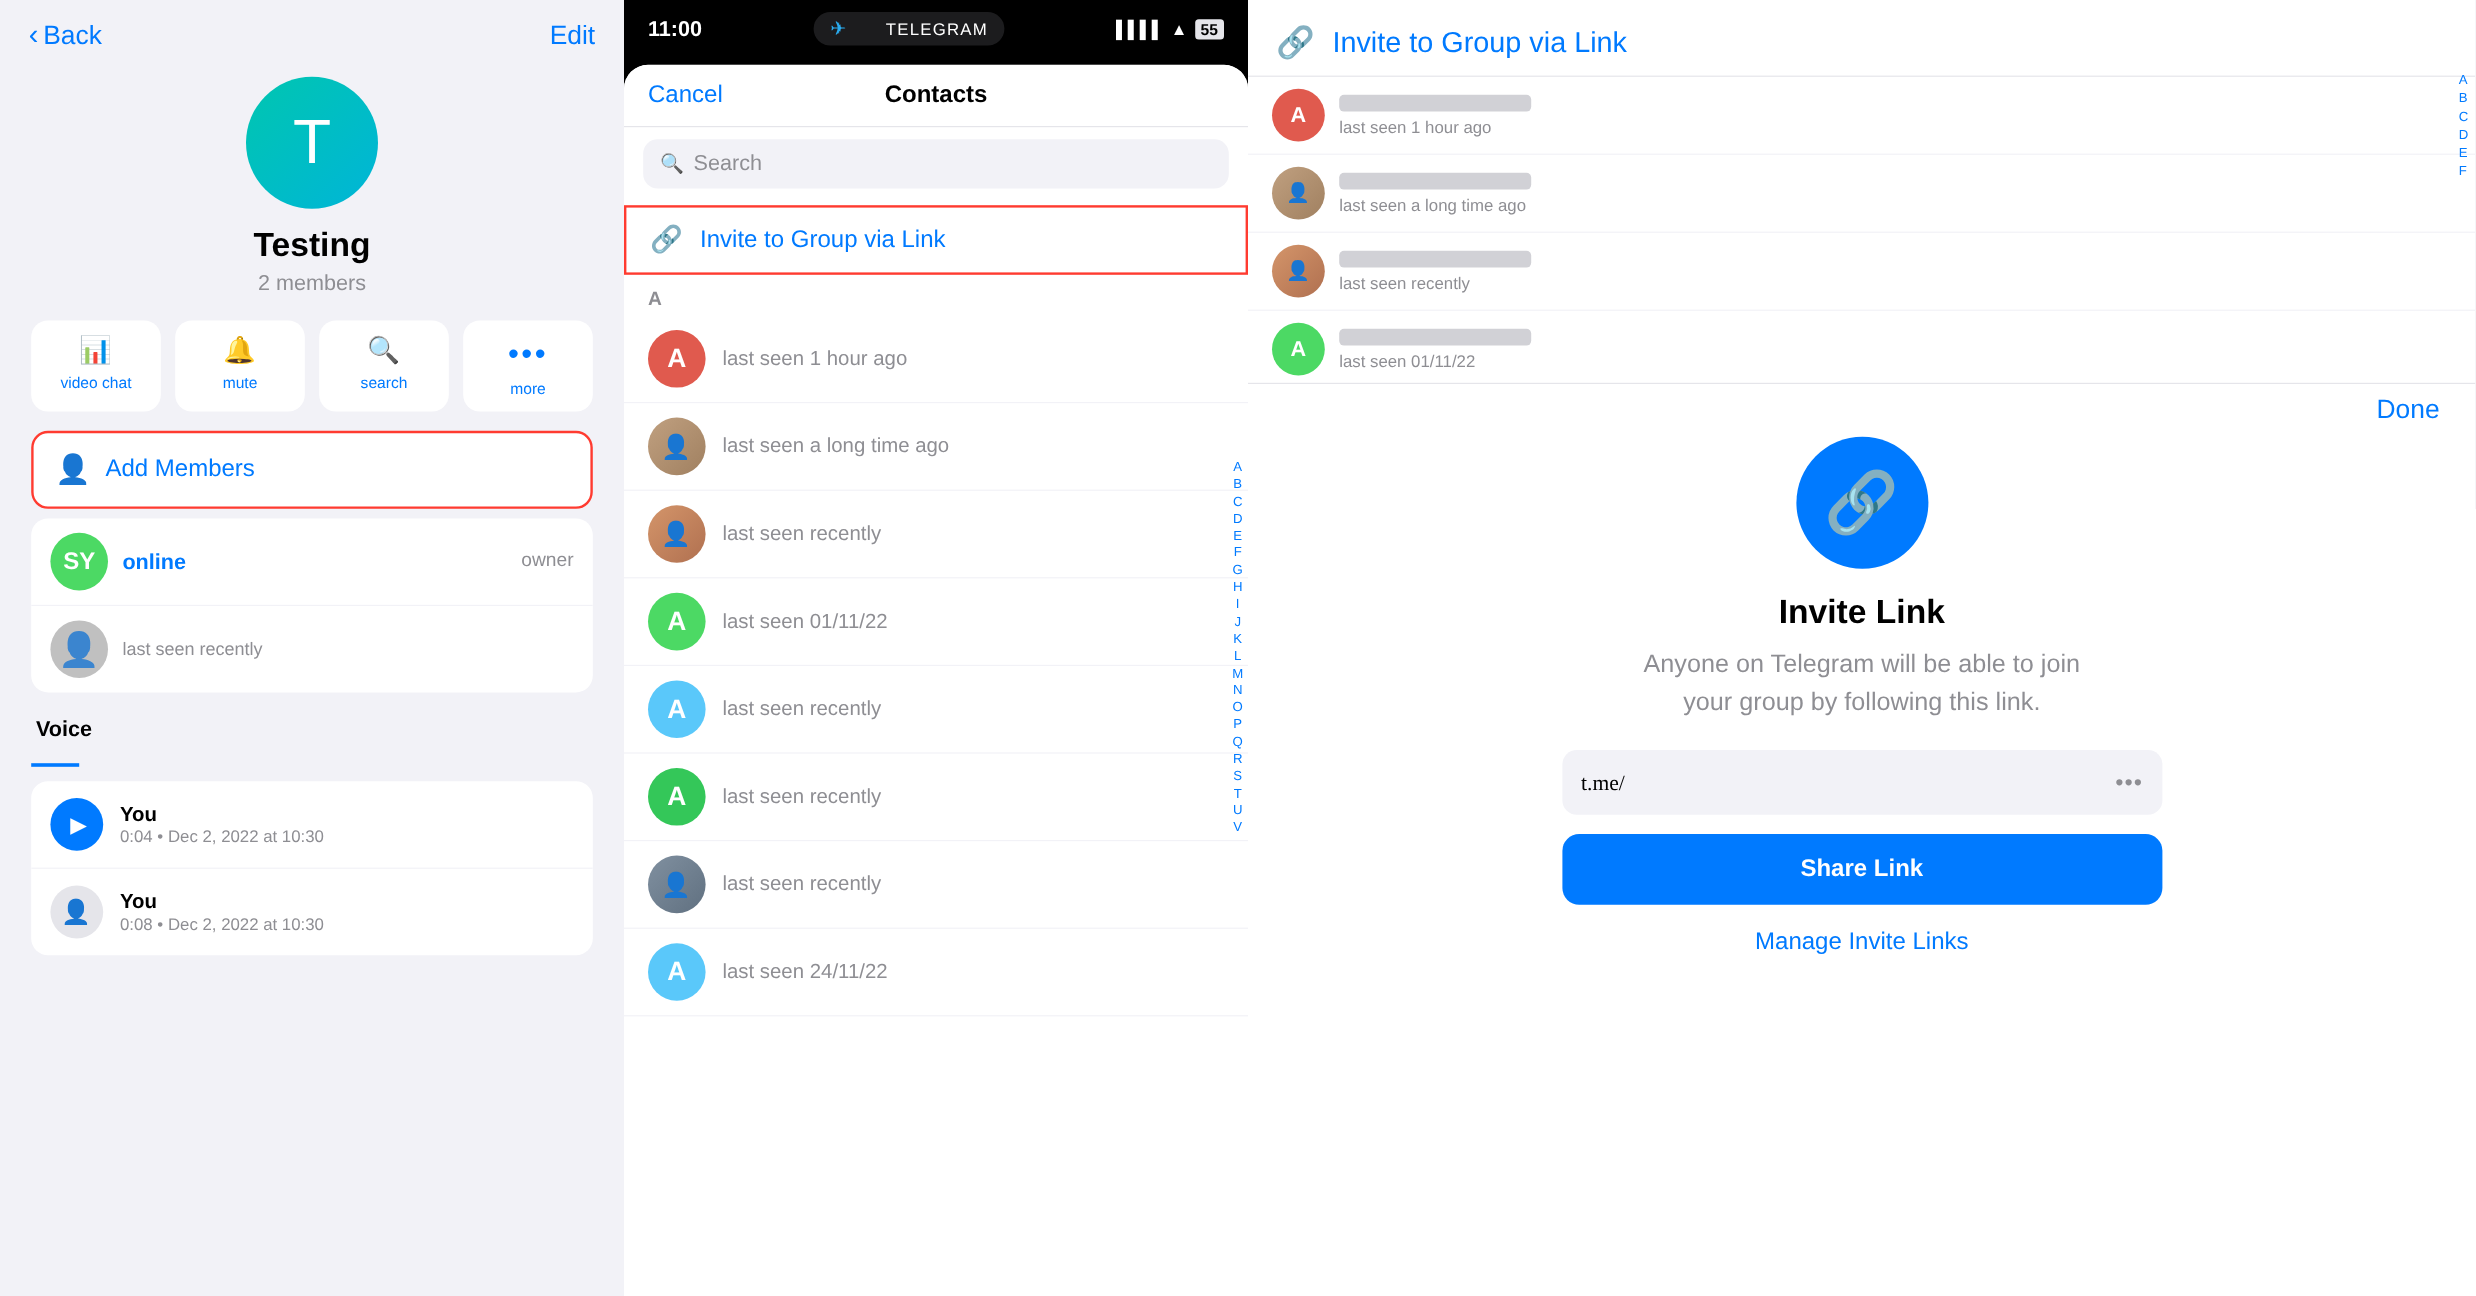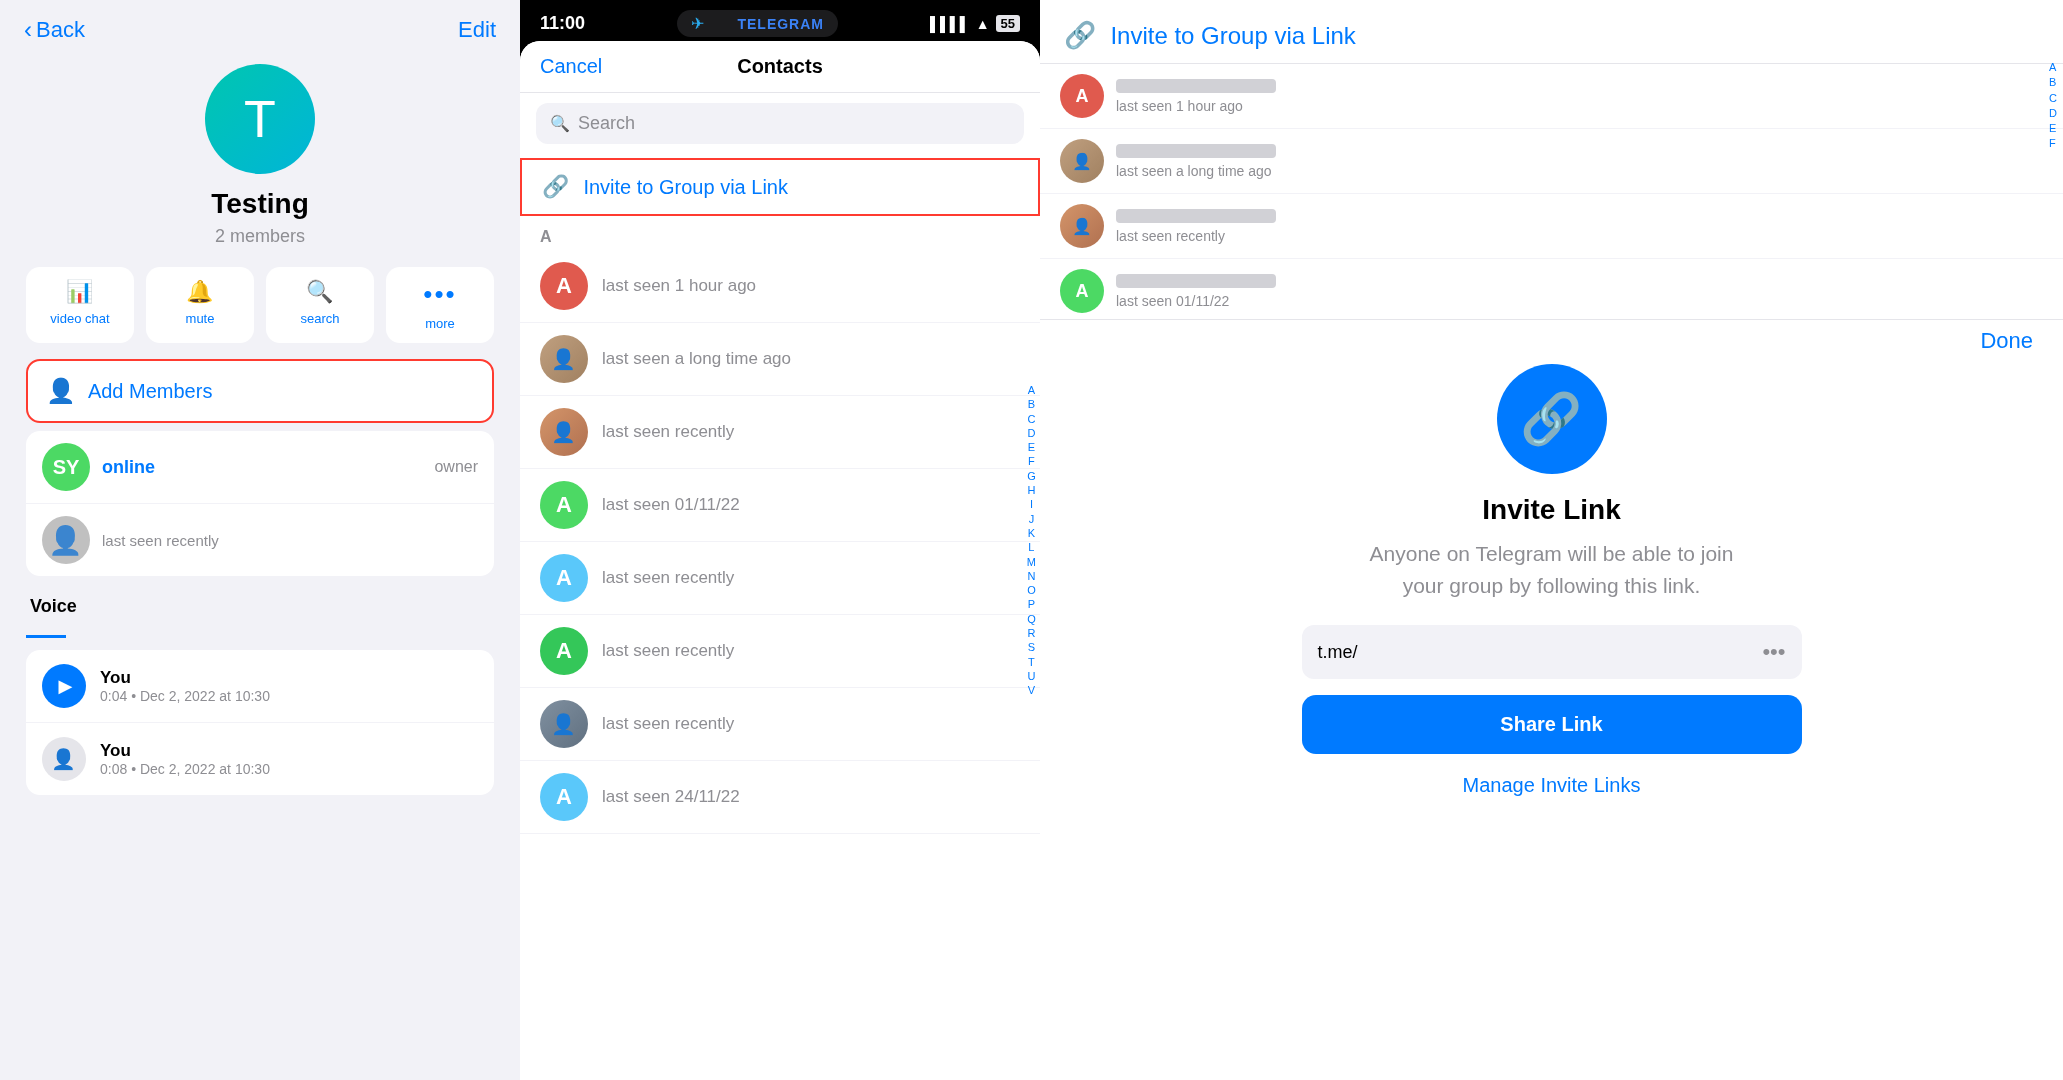--- a/index.html
+++ b/index.html
@@ -233,34 +233,34 @@
       flex-shrink: 0;
       position: relative;
       display: flex;
       flex-direction: column;
     }
     .phone-status-bar {
       background: #000;
       display: flex;
       align-items: center;
       justify-content: space-between;
-      padding: 10px 20px 4px;
+      padding: 10px 20px 16px;
       flex-shrink: 0;
     }
     .status-time { color: white; font-size: 18px; font-weight: 600; }
     .status-center {
       display: flex;
       align-items: center;
       gap: 6px;
       background: #1c1c1e;
       border-radius: 20px;
       padding: 4px 14px;
     }
     .telegram-icon { color: #2aabee; font-size: 16px; }
-    .telegram-label { color: #3b82f6; font-size: 14px; font-weight: 700; letter-spacing: 1px; margin-left: 27px; }
+    .telegram-label { color: #ffffff; font-size: 14px; font-weight: 400; letter-spacing: 1px; margin-left: 27px; }
     .status-icons { display: flex; align-items: center; gap: 6px; }
     .signal-bars { color: white; font-size: 14px; }
     .wifi-icon { color: white; font-size: 14px; }
     .battery { color: white; font-size: 13px; background: #e5e5ea; color: #000; border-radius: 3px; padding: 1px 5px; font-weight: 600; }
 
     .phone-sheet {
       flex: 1;
       background: white;
       border-radius: 20px 20px 0 0;
       overflow: hidden;
@@ -462,20 +462,21 @@
     }
     .link-input-row {
       width: 100%;
       max-width: 500px;
       display: flex;
       align-items: center;
       background: #f2f2f7;
       border-radius: 12px;
       padding: 14px 16px;
       margin-bottom: 16px;
+      font-family: Liberation Serif, serif;
     }
     .link-input-text { flex: 1; font-size: 18px; color: #000; }
     .link-dots { color: #8e8e93; font-size: 22px; cursor: pointer; }
     .share-link-btn {
       width: 100%;
       max-width: 500px;
       background: #007aff;
       color: white;
       border-radius: 14px;
       padding: 18px;

